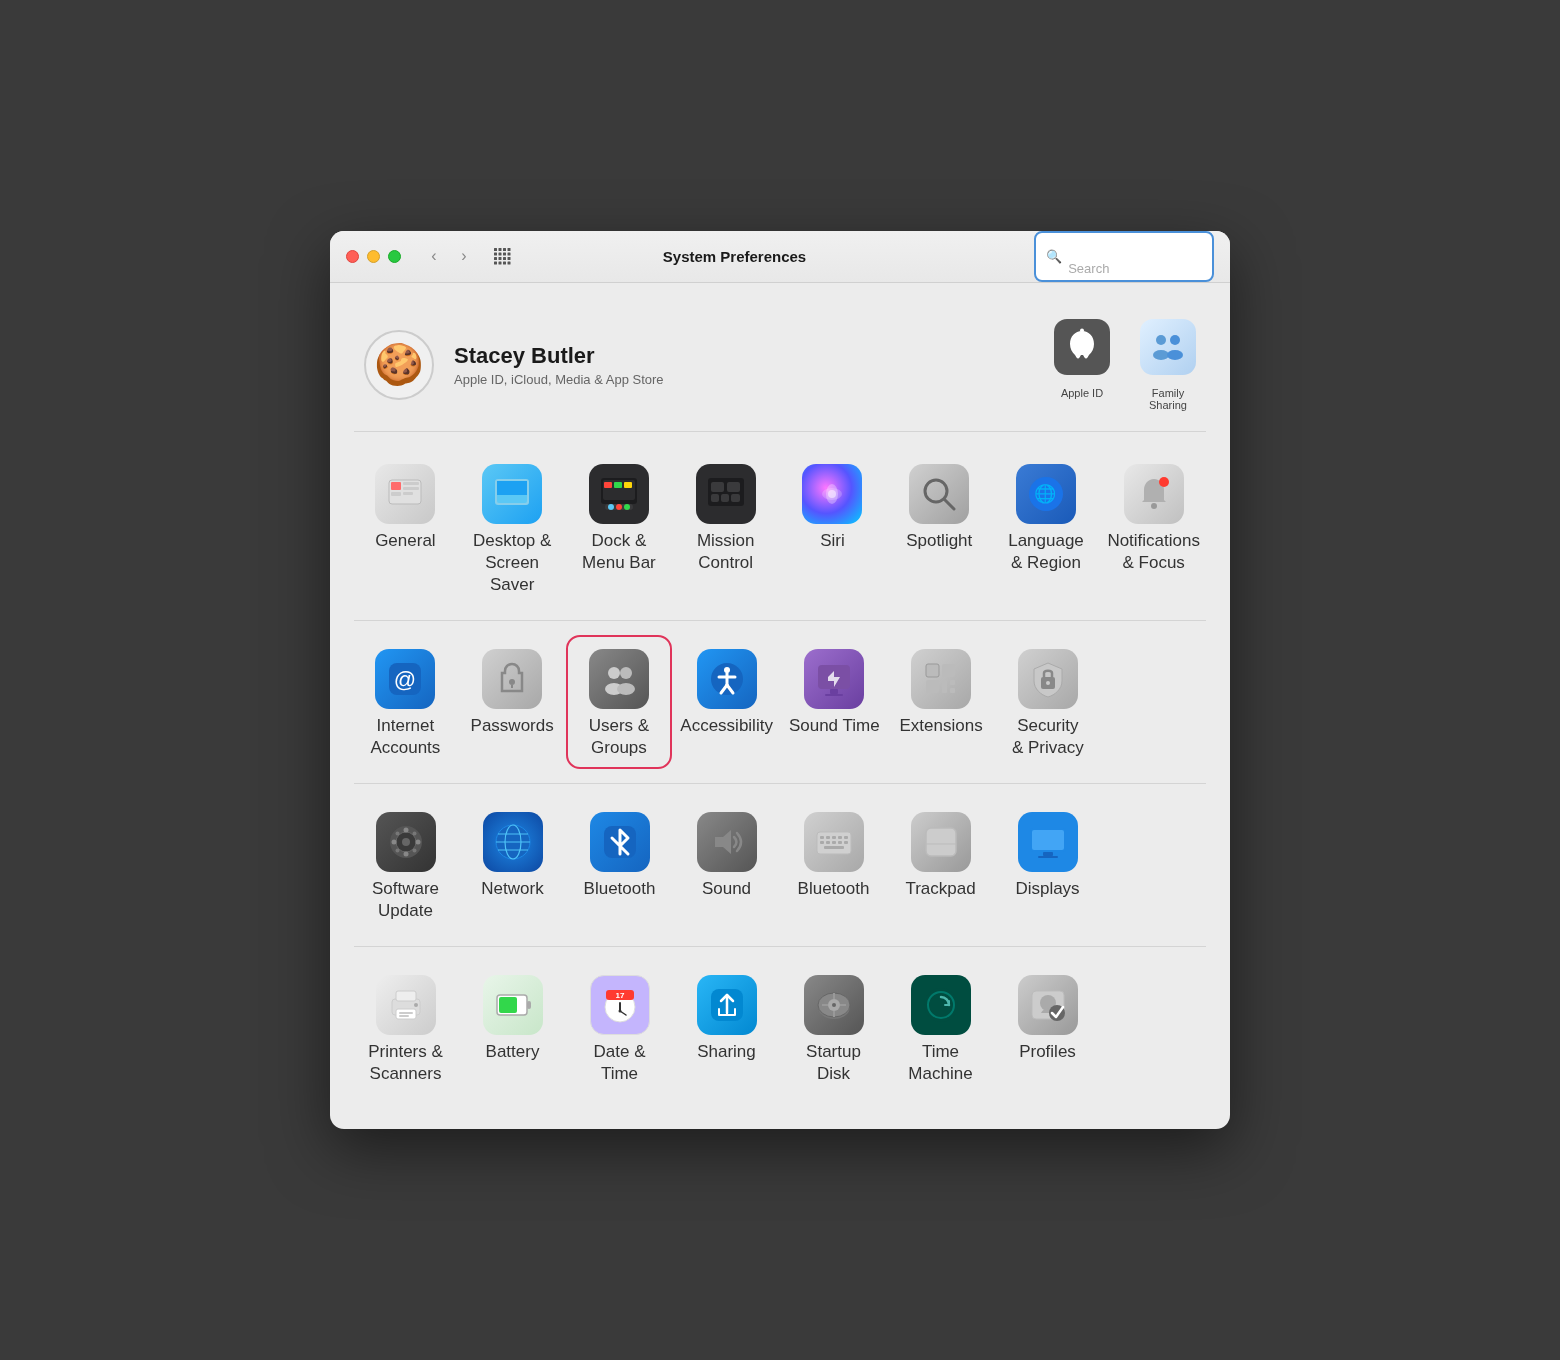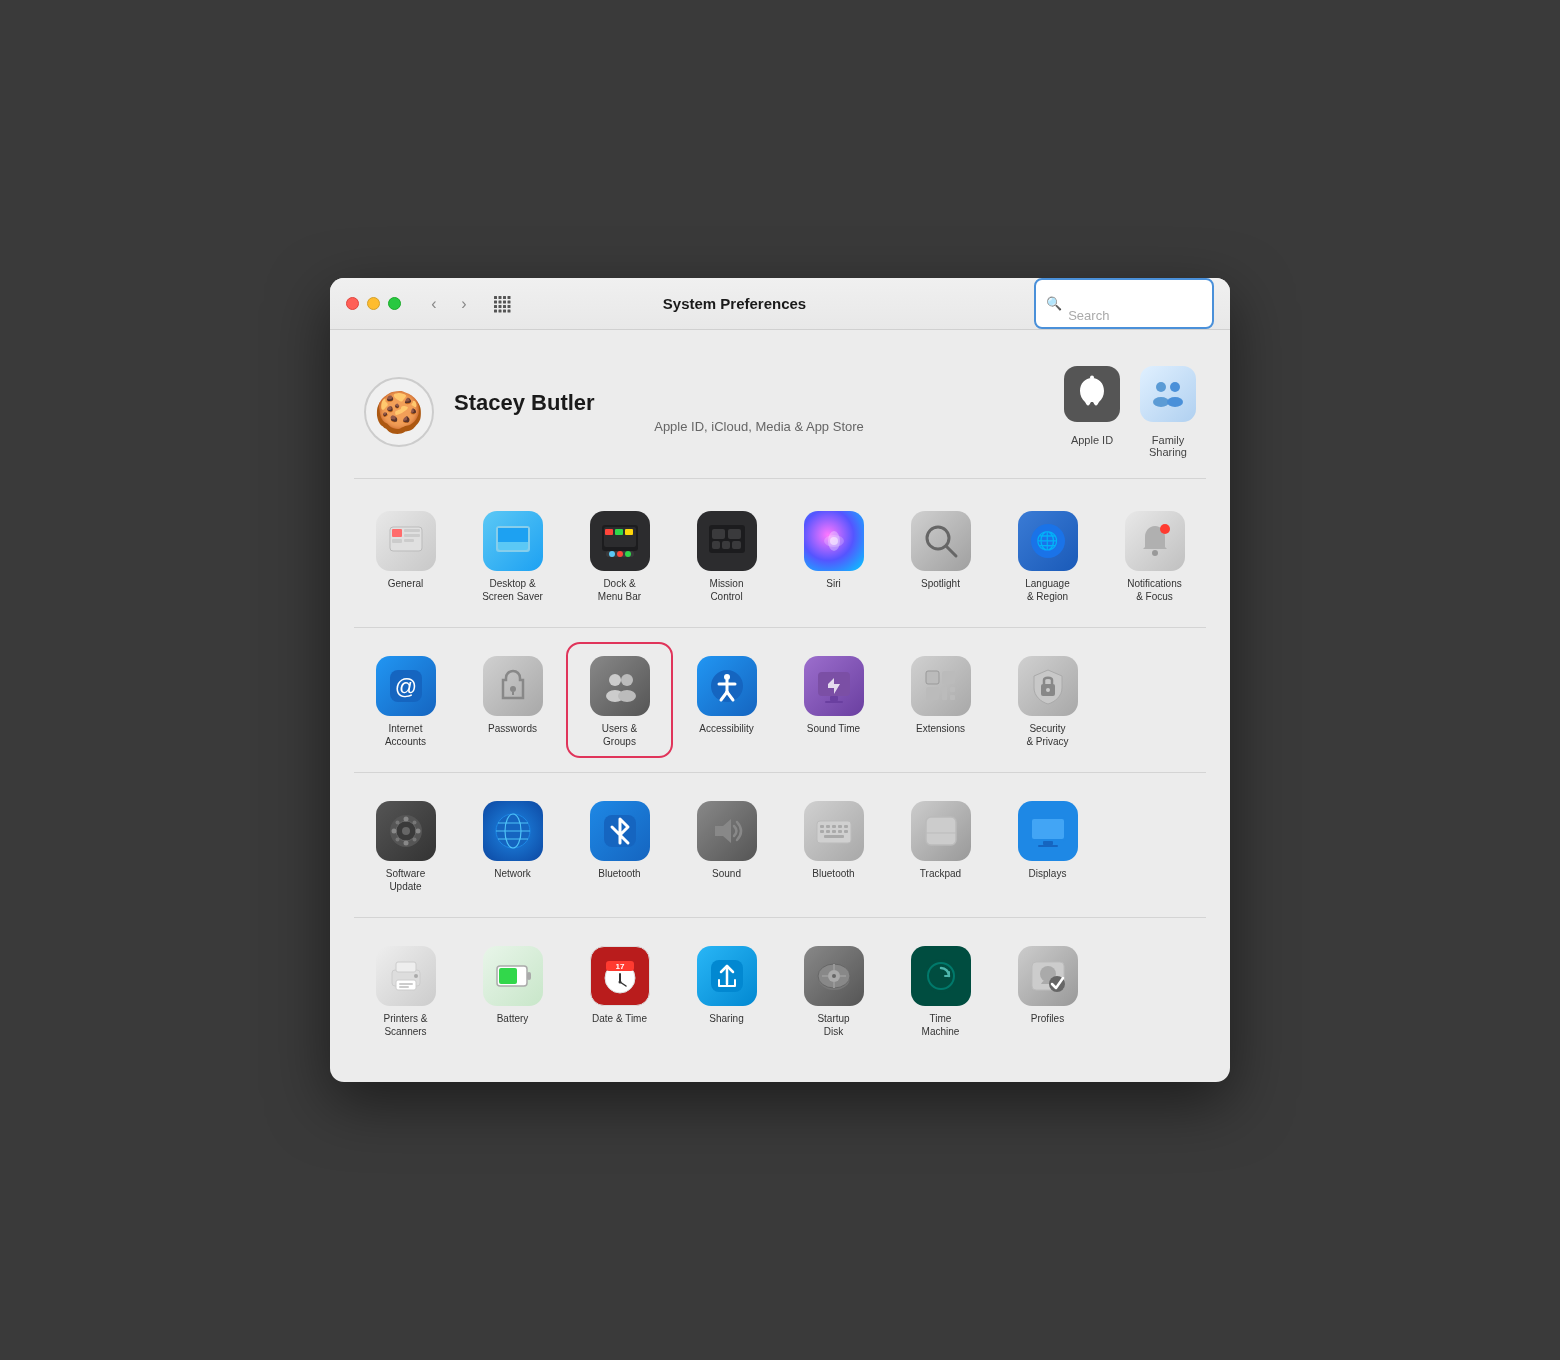--- a/index.html
+++ b/index.html
@@ -134,25 +134,24 @@
     }
     .profile-name {
       font-size: 22px;
       font-weight: 600;
       color: #1a1a1a;
     }
     .profile-subtitle {
       font-size: 13px;
       color: #666;
       margin-top: 3px;
-      text-align: center;
     }
     .profile-actions {
       display: flex;
-      gap: 20px;
+      gap: 30px;
       margin-left: auto;
     }
     .profile-action {
       display: flex;
       flex-direction: column;
       align-items: center;
       cursor: pointer;
       gap: 6px;
     }
     .profile-action-label {
@@ -189,21 +188,21 @@
       height: 60px;
       border-radius: 14px;
       display: flex;
       align-items: center;
       justify-content: center;
       font-size: 34px;
       margin-bottom: 6px;
       overflow: hidden;
     }
     .pref-label {
-      font-size: 10px;
+      font-size: 17px;
       color: #333;
       text-align: center;
       line-height: 1.3;
     }
     .section-divider {
       height: 1px;
       background: #d4d4d4;
       margin: 4px 0 16px 0;
     }
 
@@ -712,21 +711,21 @@
             <svg viewBox="0 0 40 40" width="38" height="38">
               <rect x="4" y="10" width="30" height="20" rx="3" fill="white" stroke="#aaa" stroke-width="1.5"></rect>
               <rect x="34" y="16" width="4" height="8" rx="2" fill="#aaa"></rect>
               <rect x="6" y="12" width="18" height="16" rx="2" fill="#32d74b"></rect>
             </svg>
           </div>
           <span class="pref-label">Battery</span>
         </div>
 
         <div class="pref-item">
-          <div class="pref-icon icon-datetime" style="border: 1px solid #ddd; border-radius: 14px; background: #b91c1c;">
+          <div class="pref-icon icon-datetime" style="border: 1px solid #ddd; border-radius: 14px; background: #c4b5fd;">
             <svg viewBox="0 0 40 40" width="38" height="38">
               <circle cx="20" cy="22" r="15" fill="white" stroke="#ddd" stroke-width="1"></circle>
               <text x="20" y="14" text-anchor="middle" font-size="7" fill="#e53935" font-weight="bold">17</text>
               <line x1="20" y1="18" x2="20" y2="26" stroke="#333" stroke-width="2" stroke-linecap="round"></line>
               <line x1="20" y1="26" x2="26" y2="30" stroke="#333" stroke-width="1.5" stroke-linecap="round"></line>
               <circle cx="20" cy="26" r="1.5" fill="#333"></circle>
               <rect x="6" y="5" width="28" height="10" rx="3" fill="#ff3b30"></rect>
               <text x="20" y="13" text-anchor="middle" font-size="8" fill="white" font-weight="bold">17</text>
             </svg>
           </div>

